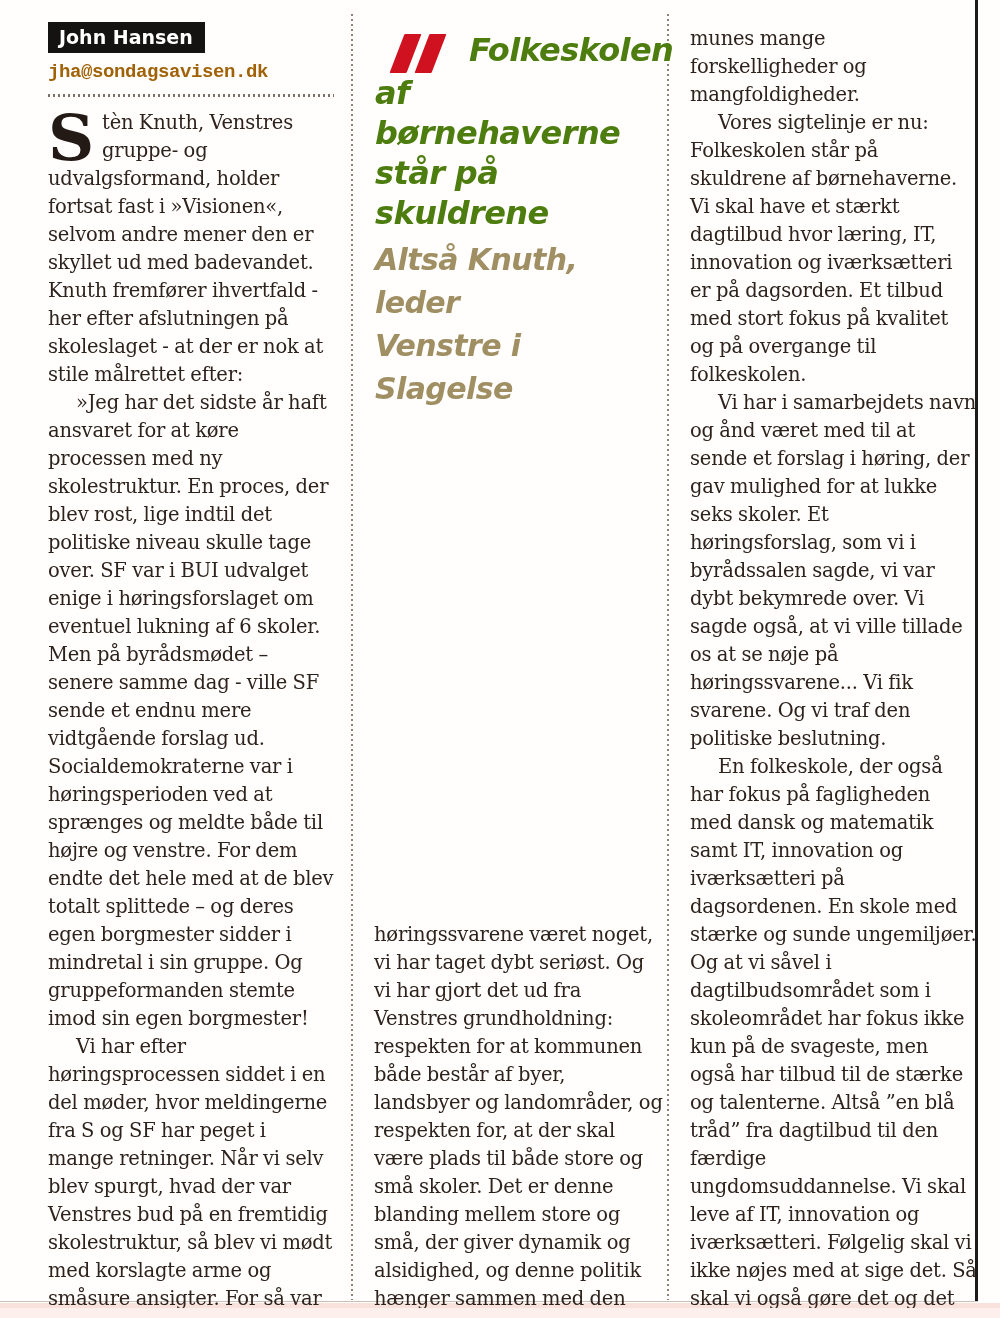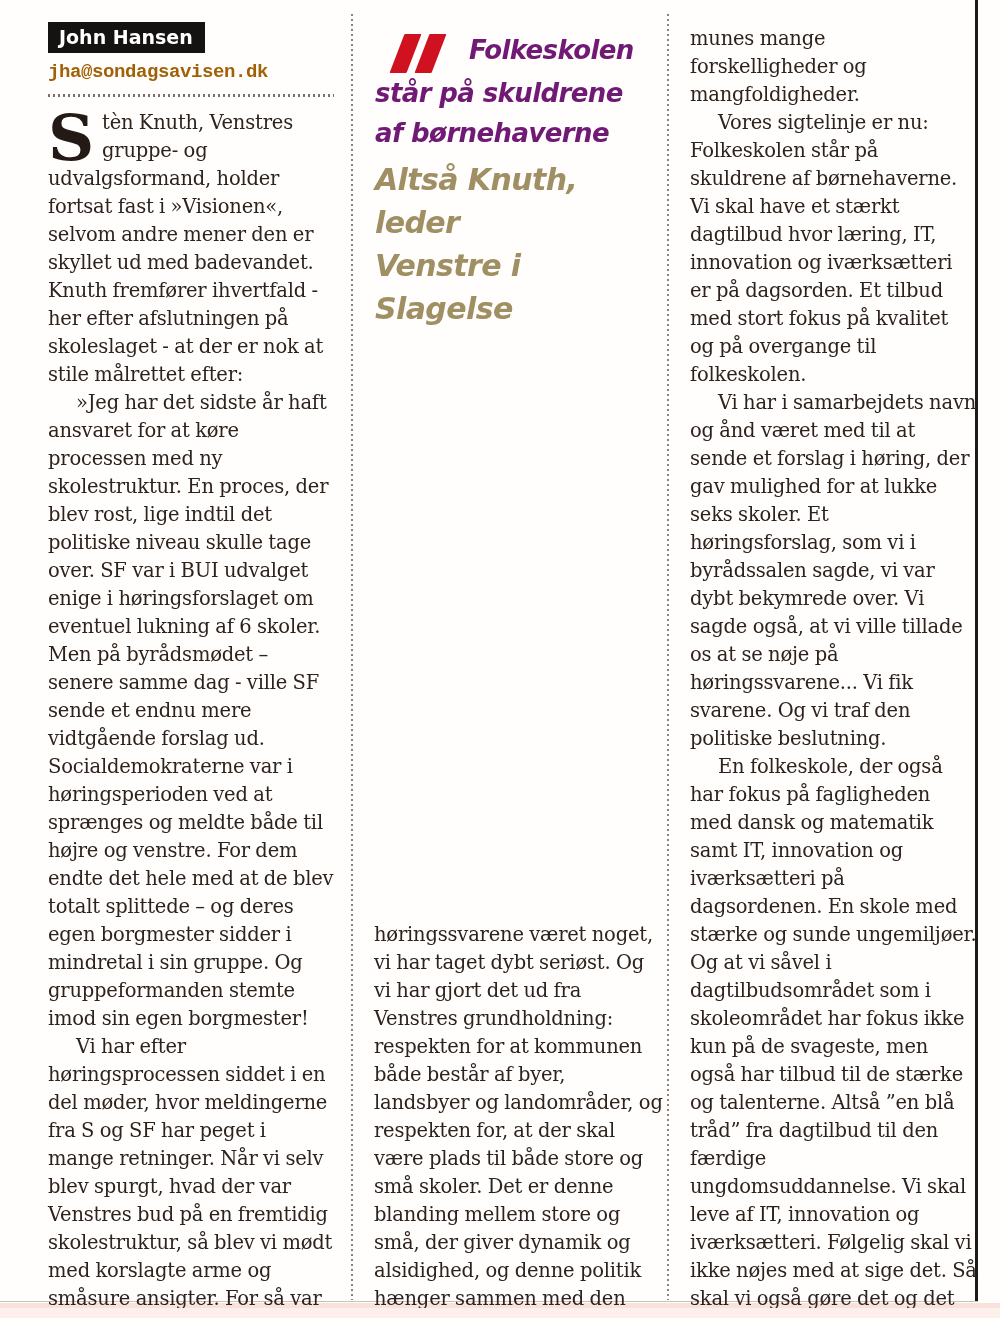--- a/index.html
+++ b/index.html
@@ -62,21 +62,21 @@
   .pullquote{
     position:absolute;left:375px;top:30px;width:288px;
     font-family:"DejaVu Sans", sans-serif;font-style:italic;font-weight:bold;
   }
   .pq-row{display:flex;align-items:flex-start;}
   .quote-marks{display:inline-flex;margin:4px 22px 0 22px;}
   .quote-marks .slash{
     display:inline-block;width:17px;height:39px;background:#d01220;
     transform:skewX(-21deg);margin-right:8px;border-radius:1px;
   }
-  .pq-line{font-size:26px;line-height:40px;color:#701a75;letter-spacing:-0.6px;}
+  .pq-line{font-size:32px;line-height:40px;color:#4d7c0f;letter-spacing:-0.6px;}
   .pq-attr{margin-top:5px;}
   .pq-attr .pq-line{color:#a08f63;font-size:30px;line-height:43px;}
 </style>
 </head>
 <body>
 
 <div class="page">
 
   <div class="v-sep s1"></div>
   <div class="v-sep s2"></div>
@@ -98,22 +98,22 @@
   </div>
 
   <div class="pullquote">
     <div class="pq-row">
       <span class="quote-marks">
         <span class="slash"></span>
         <span class="slash"></span>
       </span>
       <span class="pq-line">Folkeskolen</span>
     </div>
+    <div class="pq-line">af børnehaverne</div>
     <div class="pq-line">står på skuldrene</div>
-    <div class="pq-line">af børnehaverne</div>
     <div class="pq-attr">
       <div class="pq-line">Altså Knuth, leder</div>
       <div class="pq-line">Venstre i Slagelse</div>
     </div>
   </div>
 
   <div class="col2-body bodytext">
     <p>høringssvarene været noget, vi har taget dybt seriøst. Og vi har gjort det ud fra Venstres grundholdning: respekten for at kommunen både består af byer, landsbyer og landområder, og respekten for, at der skal være plads til både store og små skoler. Det er denne blanding mellem store og små, der giver dynamik og alsidighed, og denne politik hænger sammen med den vedtagne kommuneplan, hvor der tales om vores kom-</p>
   </div>
 

